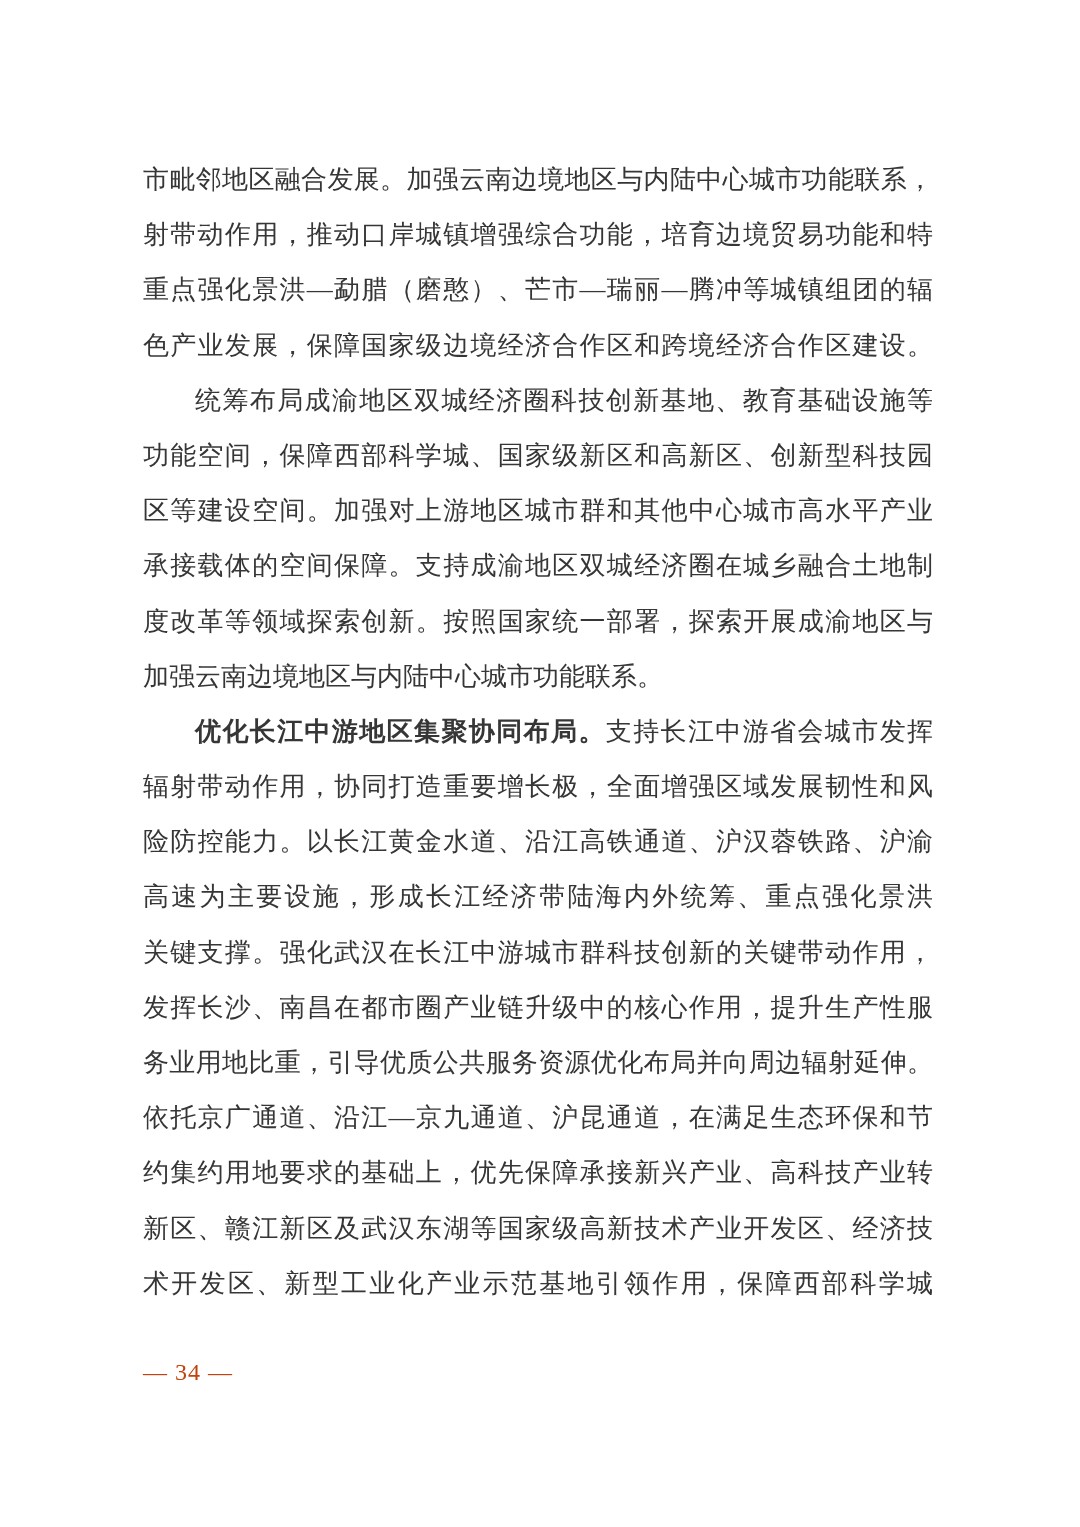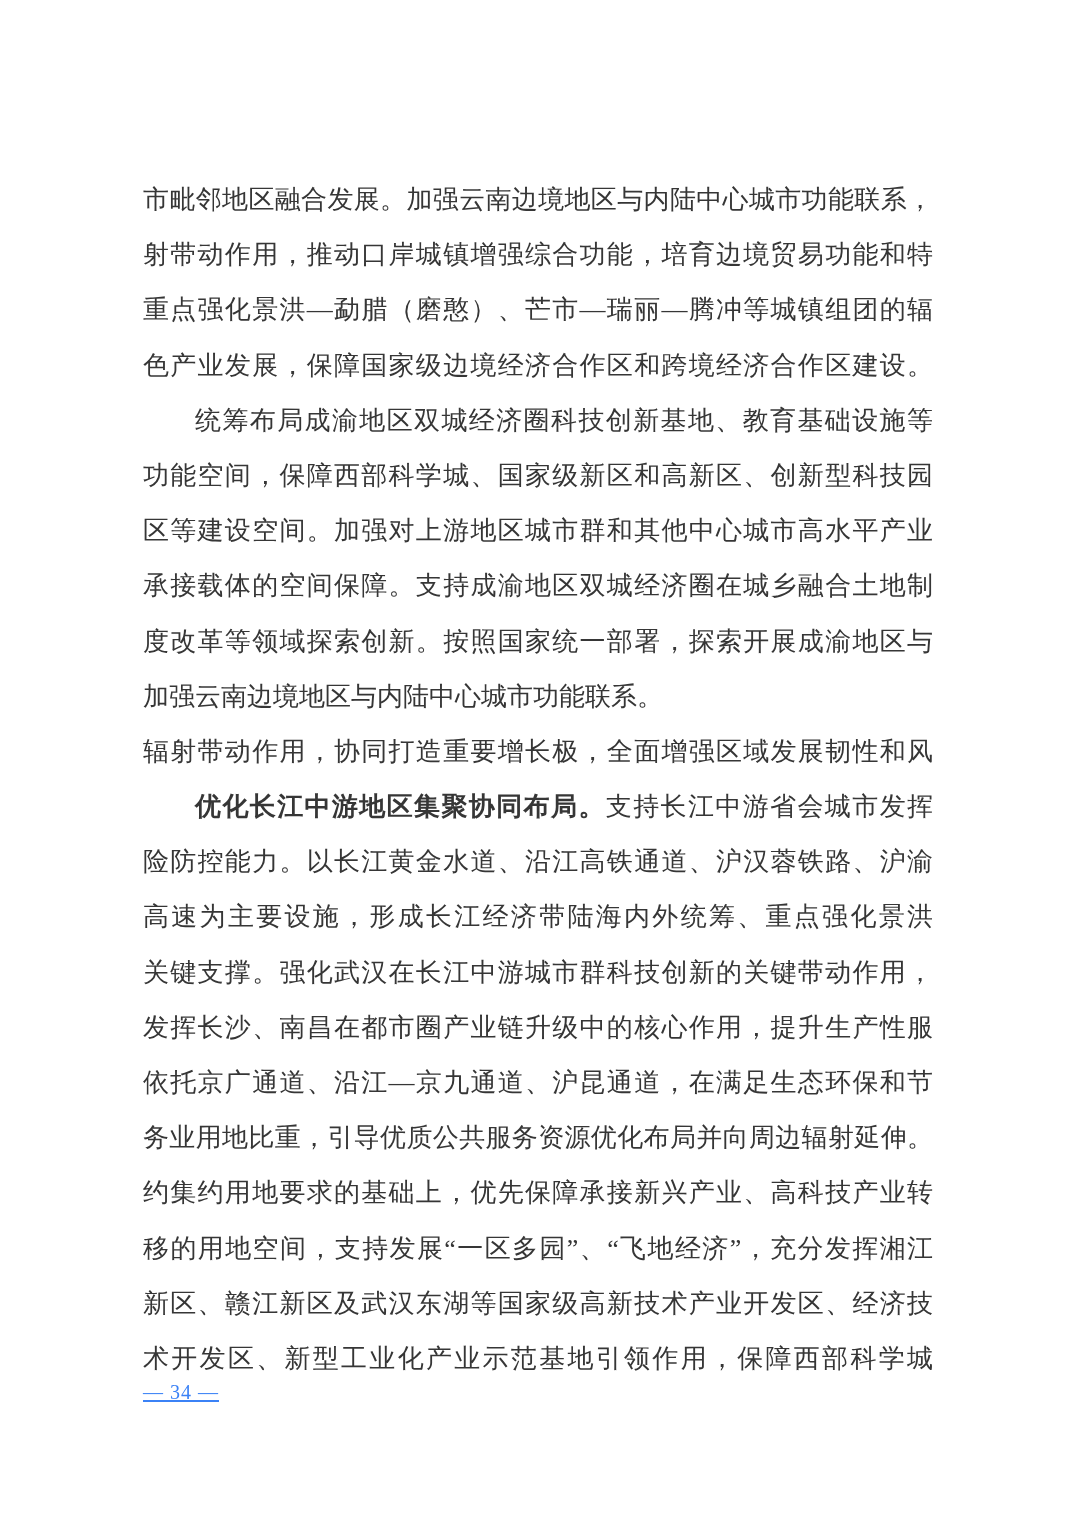--- a/index.html
+++ b/index.html
@@ -11,21 +11,20 @@
     height: 1527px;
     background: #ffffff;
     position: relative;
     font-family: "Liberation Serif", "DejaVu Serif", serif;
     overflow: hidden;
   }
   .page {
     position: absolute;
     inset: 0;
     background: #ffffff;
-    margin-top: 20px;
   }
   .body-text {
     position: absolute;
     left: 143px;
     top: 152px;
     width: 790px;
     color: #363636;
   }
   .line {
     height: 55.2px;
@@ -46,48 +45,46 @@
   }
   .seg.bold {
     font-weight: 700;
   }
   .footer {
     position: absolute;
     left: 143px;
     top: 1352px;
     height: 40px;
     line-height: 40px;
-    font-size: 20px;
-    color: #3b82f6;
+    font-size: 24px;
+    color: #c2410c;
     letter-spacing: 1px;
-    text-decoration: underline;
   }
 </style>
 </head>
 <body>
 
 <div class="page">
   <div class="body-text">
       <div class="line fill"><span class="seg">市毗邻地区融合发展。加强云南边境地区与内陆中心城市功能联系，</span></div>
       <div class="line fill"><span class="seg">射带动作用，推动口岸城镇增强综合功能，培育边境贸易功能和特</span></div>
       <div class="line fill"><span class="seg">重点强化景洪—勐腊（磨憨）、芒市—瑞丽—腾冲等城镇组团的辐</span></div>
       <div class="line fill"><span class="seg">色产业发展，保障国家级边境经济合作区和跨境经济合作区建设。</span></div>
       <div class="line indent fill"><span class="seg">统筹布局成渝地区双城经济圈科技创新基地、教育基础设施等</span></div>
       <div class="line fill"><span class="seg">功能空间，保障西部科学城、国家级新区和高新区、创新型科技园</span></div>
       <div class="line fill"><span class="seg">区等建设空间。加强对上游地区城市群和其他中心城市高水平产业</span></div>
       <div class="line fill"><span class="seg">承接载体的空间保障。支持成渝地区双城经济圈在城乡融合土地制</span></div>
       <div class="line fill"><span class="seg">度改革等领域探索创新。按照国家统一部署，探索开展成渝地区与</span></div>
       <div class="line"><span class="seg">加强云南边境地区与内陆中心城市功能联系。</span></div>
+      <div class="line indent fill"><span class="seg bold">优化长江中游地区集聚协同布局。</span><span class="seg">支持长江中游省会城市发挥</span></div>
       <div class="line fill"><span class="seg">辐射带动作用，协同打造重要增长极，全面增强区域发展韧性和风</span></div>
-      <div class="line indent fill"><span class="seg bold">优化长江中游地区集聚协同布局。</span><span class="seg">支持长江中游省会城市发挥</span></div>
       <div class="line fill"><span class="seg">险防控能力。以长江黄金水道、沿江高铁通道、沪汉蓉铁路、沪渝</span></div>
       <div class="line fill"><span class="seg">高速为主要设施，形成长江经济带陆海内外统筹、重点强化景洪</span></div>
       <div class="line fill"><span class="seg">关键支撑。强化武汉在长江中游城市群科技创新的关键带动作用，</span></div>
       <div class="line fill"><span class="seg">发挥长沙、南昌在都市圈产业链升级中的核心作用，提升生产性服</span></div>
+      <div class="line fill"><span class="seg">务业用地比重，引导优质公共服务资源优化布局并向周边辐射延伸。</span></div>
       <div class="line fill"><span class="seg">依托京广通道、沿江—京九通道、沪昆通道，在满足生态环保和节</span></div>
-      <div class="line fill"><span class="seg">务业用地比重，引导优质公共服务资源优化布局并向周边辐射延伸。</span></div>
       <div class="line fill"><span class="seg">约集约用地要求的基础上，优先保障承接新兴产业、高科技产业转</span></div>
-      <div class="line fill"><span class="seg">移的用地空间，支持发展“一区多园”、“飞地经济”，充分发挥湘江</span></div>
       <div class="line fill"><span class="seg">新区、赣江新区及武汉东湖等国家级高新技术产业开发区、经济技</span></div>
       <div class="line fill"><span class="seg">术开发区、新型工业化产业示范基地引领作用，保障西部科学城</span></div>
     </div>
   <div class="footer">— 34 —</div>
 </div>
 
 </body></html>

